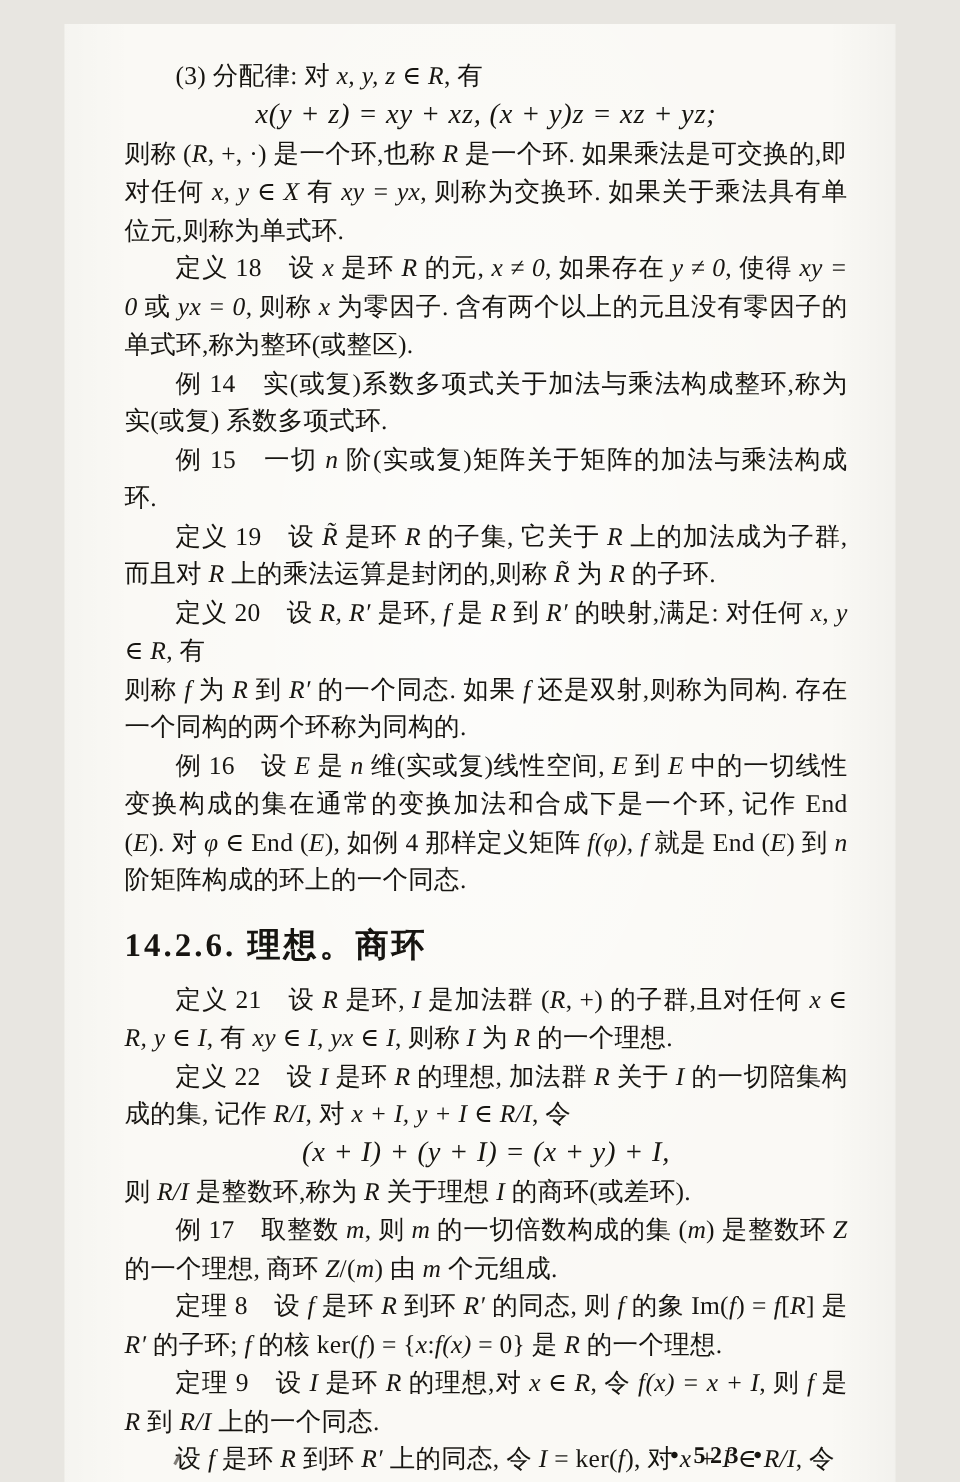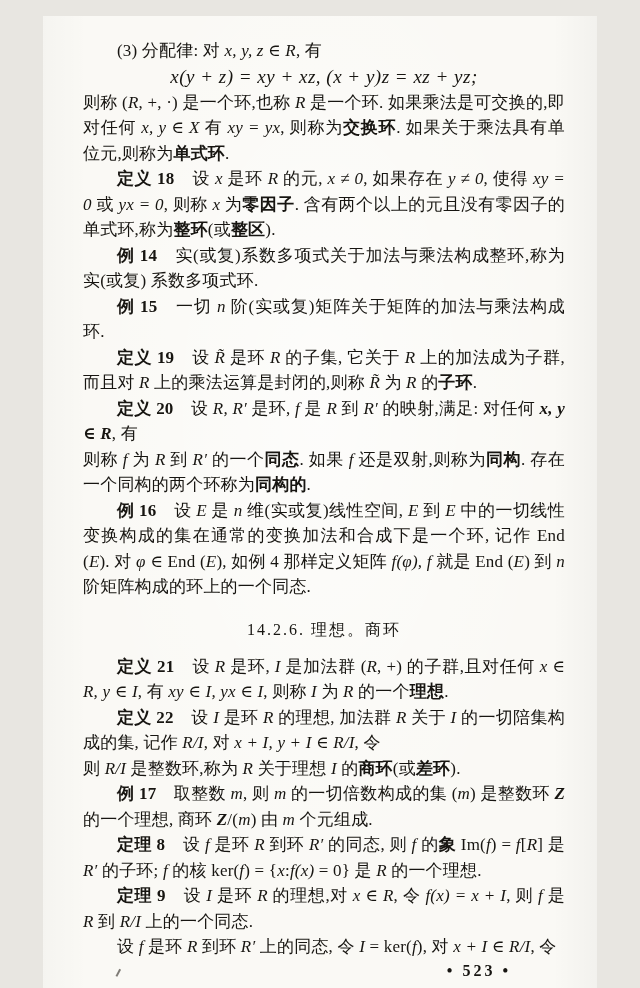--- a/index.html
+++ b/index.html
@@ -27,27 +27,26 @@
   p.para.indent{text-indent:2em;}
   p.eq{
     margin:0;
     font-size:19px;
     line-height:26px;
     text-align:center;
     letter-spacing:0.5px;
   }
   h2.heading{
     margin:15px 0 9px 0;
-    font-size:16px;
+    font-size:22px;
     line-height:30px;
-    font-weight:400;
+    font-weight:700;
     letter-spacing:2px;
-    text-align:center;
   }
-  .b{font-weight:700;}
+  .b{font-weight:400;}
   .i{font-style:italic;}
   .footer{
     position:absolute;
     right:86px;bottom:24px;
     font-size:16px;
     letter-spacing:3px;
     font-weight:600;
   }
   .speck{
     position:absolute;
@@ -69,20 +68,21 @@
       <p class="para indent"><span class="b">定义 18</span><span>　设 </span><span class="i">x</span><span> 是环 </span><span class="i">R</span><span> 的元, </span><span class="i">x ≠ 0</span><span>, 如果存在 </span><span class="i">y ≠ 0</span><span>, 使得 </span><span class="i">xy = 0</span><span> 或 </span><span class="i">yx = 0</span><span>, 则称 </span><span class="i">x</span><span> 为</span><span class="b">零因子</span><span>. 含有两个以上的元且没有零因子的单式环,称为</span><span class="b">整环</span><span>(或</span><span class="b">整区</span><span>).</span></p>
       <p class="para indent"><span class="b">例 14</span><span>　实(或复)系数多项式关于加法与乘法构成整环,称为实(或复) 系数多项式环.</span></p>
       <p class="para indent"><span class="b">例 15</span><span>　一切 </span><span class="i">n</span><span> 阶(实或复)矩阵关于矩阵的加法与乘法构成环.</span></p>
       <p class="para indent"><span class="b">定义 19</span><span>　设 </span><span class="i">R̃</span><span> 是环 </span><span class="i">R</span><span> 的子集, 它关于 </span><span class="i">R</span><span> 上的加法成为子群, 而且对 </span><span class="i">R</span><span> 上的乘法运算是封闭的,则称 </span><span class="i">R̃</span><span> 为 </span><span class="i">R</span><span> 的</span><span class="b">子环</span><span>.</span></p>
       <p class="para indent"><span class="b">定义 20</span><span>　设 </span><span class="i">R, R′</span><span> 是环, </span><span class="i">f</span><span> 是 </span><span class="i">R</span><span> 到 </span><span class="i">R′</span><span> 的映射,满足: 对任何 </span><span class="b i">x, y ∈ R</span><span>, 有</span></p>
       <p class="para"><span>则称 </span><span class="i">f</span><span> 为 </span><span class="i">R</span><span> 到 </span><span class="i">R′</span><span> 的一个</span><span class="b">同态</span><span>. 如果 </span><span class="i">f</span><span> 还是双射,则称为</span><span class="b">同构</span><span>. 存在一个同构的两个环称为</span><span class="b">同构的</span><span>.</span></p>
       <p class="para indent"><span class="b">例 16</span><span>　设 </span><span class="i">E</span><span> 是 </span><span class="i">n</span><span> 维(实或复)线性空间, </span><span class="i">E</span><span> 到 </span><span class="i">E</span><span> 中的一切线性变换构成的集在通常的变换加法和合成下是一个环, 记作 End (</span><span class="i">E</span><span>). 对 </span><span class="i">φ ∈</span><span> End (</span><span class="i">E</span><span>), 如例 4 那样定义矩阵 </span><span class="i">f(φ), f</span><span> 就是 End (</span><span class="i">E</span><span>) 到 </span><span class="i">n</span><span> 阶矩阵构成的环上的一个同态.</span></p>
       <h2 class="heading"><span>14.2.6. 理想。商环</span></h2>
       <p class="para indent"><span class="b">定义 21</span><span>　设 </span><span class="i">R</span><span> 是环, </span><span class="i">I</span><span> 是加法群 (</span><span class="i">R</span><span>, +) 的子群,且对任何 </span><span class="i">x ∈ R, y ∈ I</span><span>, 有 </span><span class="i">xy ∈ I, yx ∈ I</span><span>, 则称 </span><span class="i">I</span><span> 为 </span><span class="i">R</span><span> 的一个</span><span class="b">理想</span><span>.</span></p>
       <p class="para indent"><span class="b">定义 22</span><span>　设 </span><span class="i">I</span><span> 是环 </span><span class="i">R</span><span> 的理想, 加法群 </span><span class="i">R</span><span> 关于 </span><span class="i">I</span><span> 的一切陪集构成的集, 记作 </span><span class="i">R/I</span><span>, 对 </span><span class="i">x + I, y + I ∈ R/I</span><span>, 令</span></p>
+      <p class="eq"><span class="i">(x + I) + (y + I) = (x + y) + I,</span></p>
       <p class="para"><span>则 </span><span class="i">R/I</span><span> 是整数环,称为 </span><span class="i">R</span><span> 关于理想 </span><span class="i">I</span><span> 的</span><span class="b">商环</span><span>(或</span><span class="b">差环</span><span>).</span></p>
       <p class="para indent"><span class="b">例 17</span><span>　取整数 </span><span class="i">m</span><span>, 则 </span><span class="i">m</span><span> 的一切倍数构成的集 (</span><span class="i">m</span><span>) 是整数环 </span><span class="b i">Z</span><span> 的一个理想, 商环 </span><span class="b i">Z</span><span>/(</span><span class="i">m</span><span>) 由 </span><span class="i">m</span><span> 个元组成.</span></p>
       <p class="para indent"><span class="b">定理 8</span><span>　设 </span><span class="i">f</span><span> 是环 </span><span class="i">R</span><span> 到环 </span><span class="i">R′</span><span> 的同态, 则 </span><span class="i">f</span><span> 的</span><span class="b">象</span><span> Im(</span><span class="i">f</span><span>) = </span><span class="i">f</span><span>[</span><span class="i">R</span><span>] 是 </span><span class="i">R′</span><span> 的子环; </span><span class="i">f</span><span> 的核 ker(</span><span class="i">f</span><span>) = {</span><span class="i">x</span><span>:</span><span class="i">f(x)</span><span> = 0} 是 </span><span class="i">R</span><span> 的一个理想.</span></p>
       <p class="para indent"><span class="b">定理 9</span><span>　设 </span><span class="i">I</span><span> 是环 </span><span class="i">R</span><span> 的理想,对 </span><span class="i">x ∈ R</span><span>, 令 </span><span class="i">f(x) = x + I</span><span>, 则 </span><span class="i">f</span><span> 是 </span><span class="i">R</span><span> 到 </span><span class="i">R/I</span><span> 上的一个同态.</span></p>
       <p class="para indent"><span>设 </span><span class="i">f</span><span> 是环 </span><span class="i">R</span><span> 到环 </span><span class="i">R′</span><span> 上的同态, 令 </span><span class="i">I</span><span> = ker(</span><span class="i">f</span><span>), 对 </span><span class="i">x + I ∈ R/I</span><span>, 令</span></p>
     </div>
   <div class="speck"></div>
   <div class="footer">• 523 •</div>
 </div>
 

